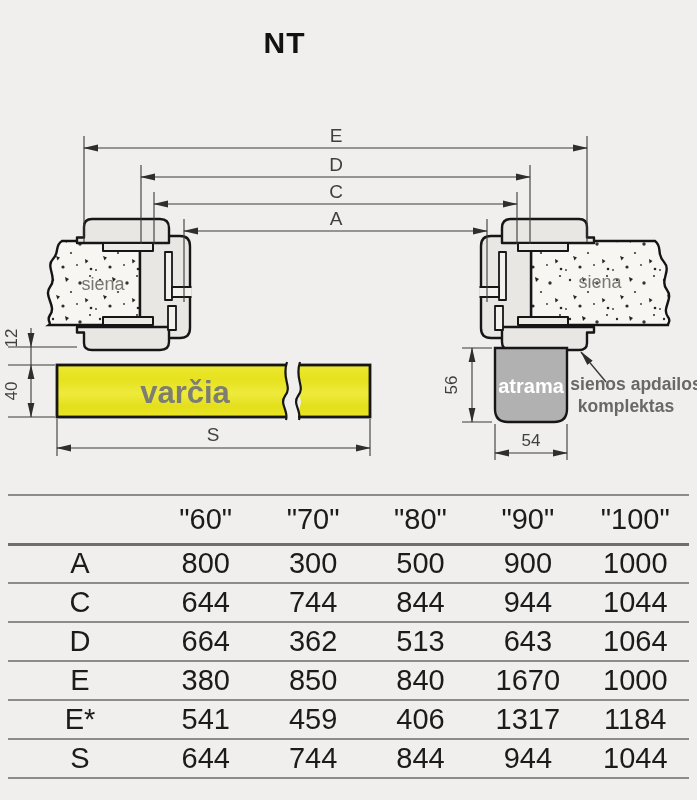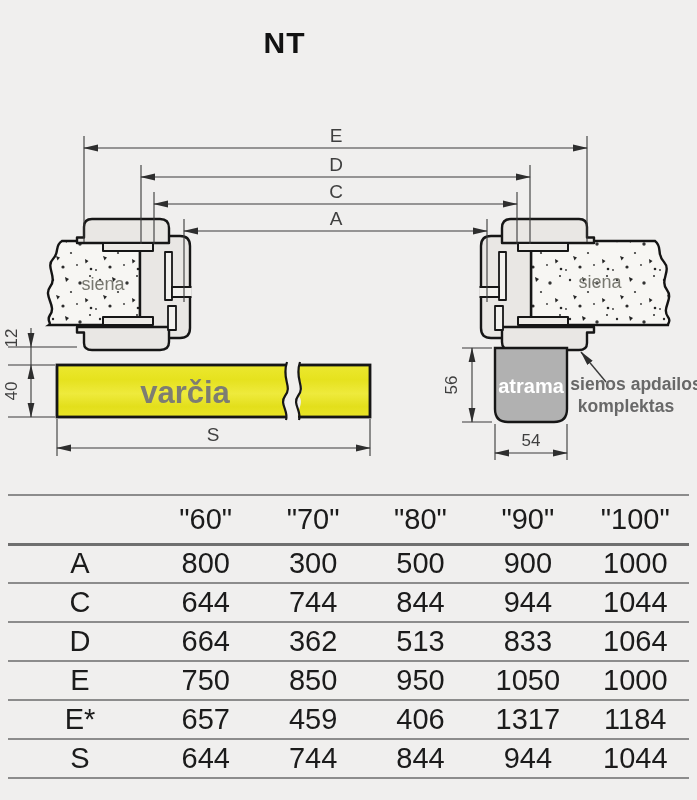--- a/index.html
+++ b/index.html
@@ -157,34 +157,34 @@
         <td>744</td>
         <td>844</td>
         <td>944</td>
         <td>1044</td>
       </tr>
       <tr>
         <th>D</th>
         <td>664</td>
         <td>362</td>
         <td>513</td>
-        <td>833</td>
+        <td>643</td>
         <td>1064</td>
       </tr>
       <tr>
         <th>E</th>
-        <td>750</td>
+        <td>380</td>
         <td>850</td>
-        <td>950</td>
-        <td>1050</td>
+        <td>840</td>
+        <td>1670</td>
         <td>1000</td>
       </tr>
       <tr>
         <th>E*</th>
-        <td>657</td>
+        <td>541</td>
         <td>459</td>
         <td>406</td>
         <td>1317</td>
         <td>1184</td>
       </tr>
       <tr>
         <th>S</th>
         <td>644</td>
         <td>744</td>
         <td>844</td>

